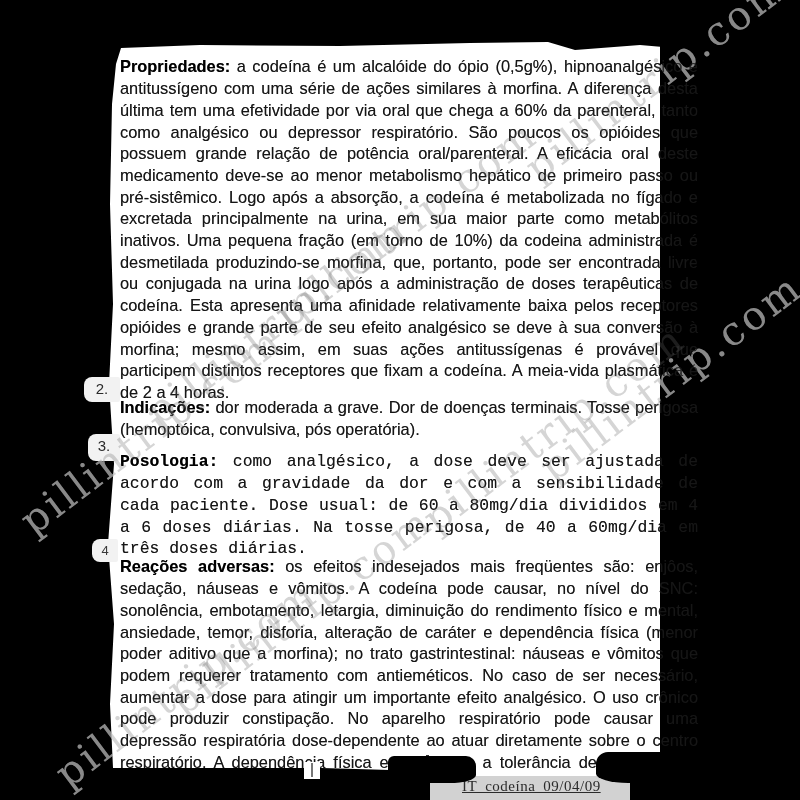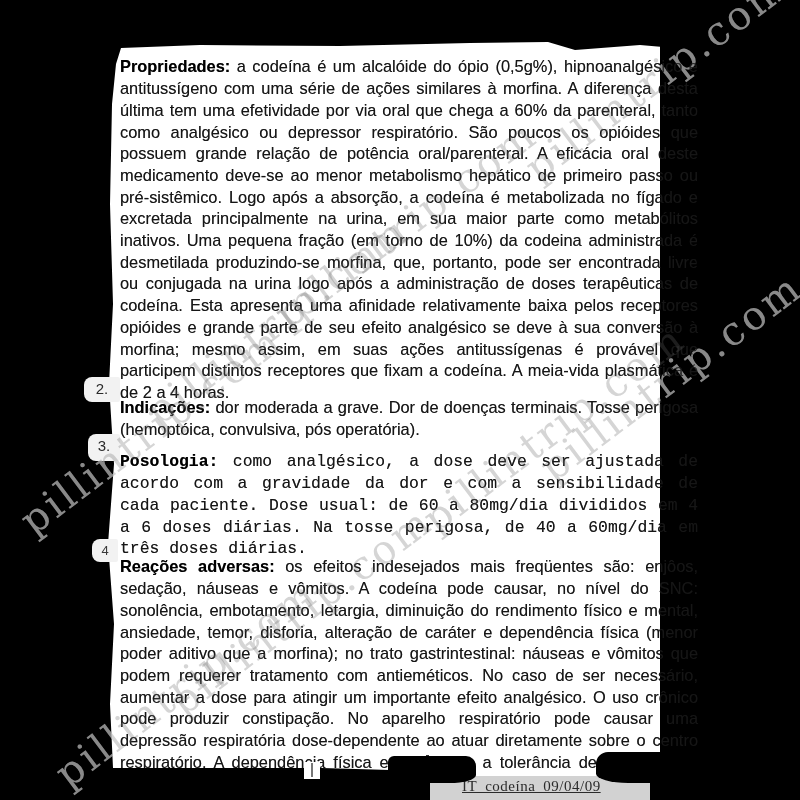--- a/index.html
+++ b/index.html
@@ -35,21 +35,21 @@
   .wm-bright{z-index:1;color:#9f9f9f;opacity:.95;}
   .wm-faint{z-index:5;color:rgba(105,105,105,.28);}
   #wmA{left:60px;top:754px;} #wmB{left:25px;top:501px;}
   #wmC{left:530px;top:148px;} #wmD{left:545px;top:448px;}
   #wmAf{left:60px;top:754px;} #wmBf{left:25px;top:501px;}
   #wmCf{left:530px;top:148px;} #wmDf{left:545px;top:448px;}
   #wmF1{left:150px;top:392px;} #wmF2{left:280px;top:295px;}
   #wmG{left:175px;top:682px;}  #wmH{left:428px;top:499px;}
 
   
-  #footer-strip{position:absolute;left:430px;top:776px;width:220px;height:24px;
+  #footer-strip{position:absolute;left:430px;top:776px;width:200px;height:24px;
       background:#d2d2d2;z-index:3;overflow:hidden;}
   #footer-code{margin:2px 0 0 32px;font-family:"Liberation Serif","DejaVu Serif",serif;
       font-size:15px;color:#2b2b2b;text-decoration:underline;letter-spacing:.5px;
       white-space:nowrap;}
   .blob{position:absolute;background:#000;z-index:4;}
   #blob-bottom-left{left:388px;top:756px;width:88px;height:27px;border-radius:6px 10px 30% 30%;}
   #blob-bottom-right{left:596px;top:752px;width:108px;height:31px;border-radius:12px 6px 30% 30%;}
   #tick-line{left:426px;top:755px;width:3px;height:24px;background:#2e2e2e;z-index:4;position:absolute;}
   #tab-notch{position:absolute;left:304px;top:762px;width:16px;height:17px;background:#fff;z-index:3;}
   #tab-line{position:absolute;left:7px;top:1px;width:2px;height:14px;background:#777;}

